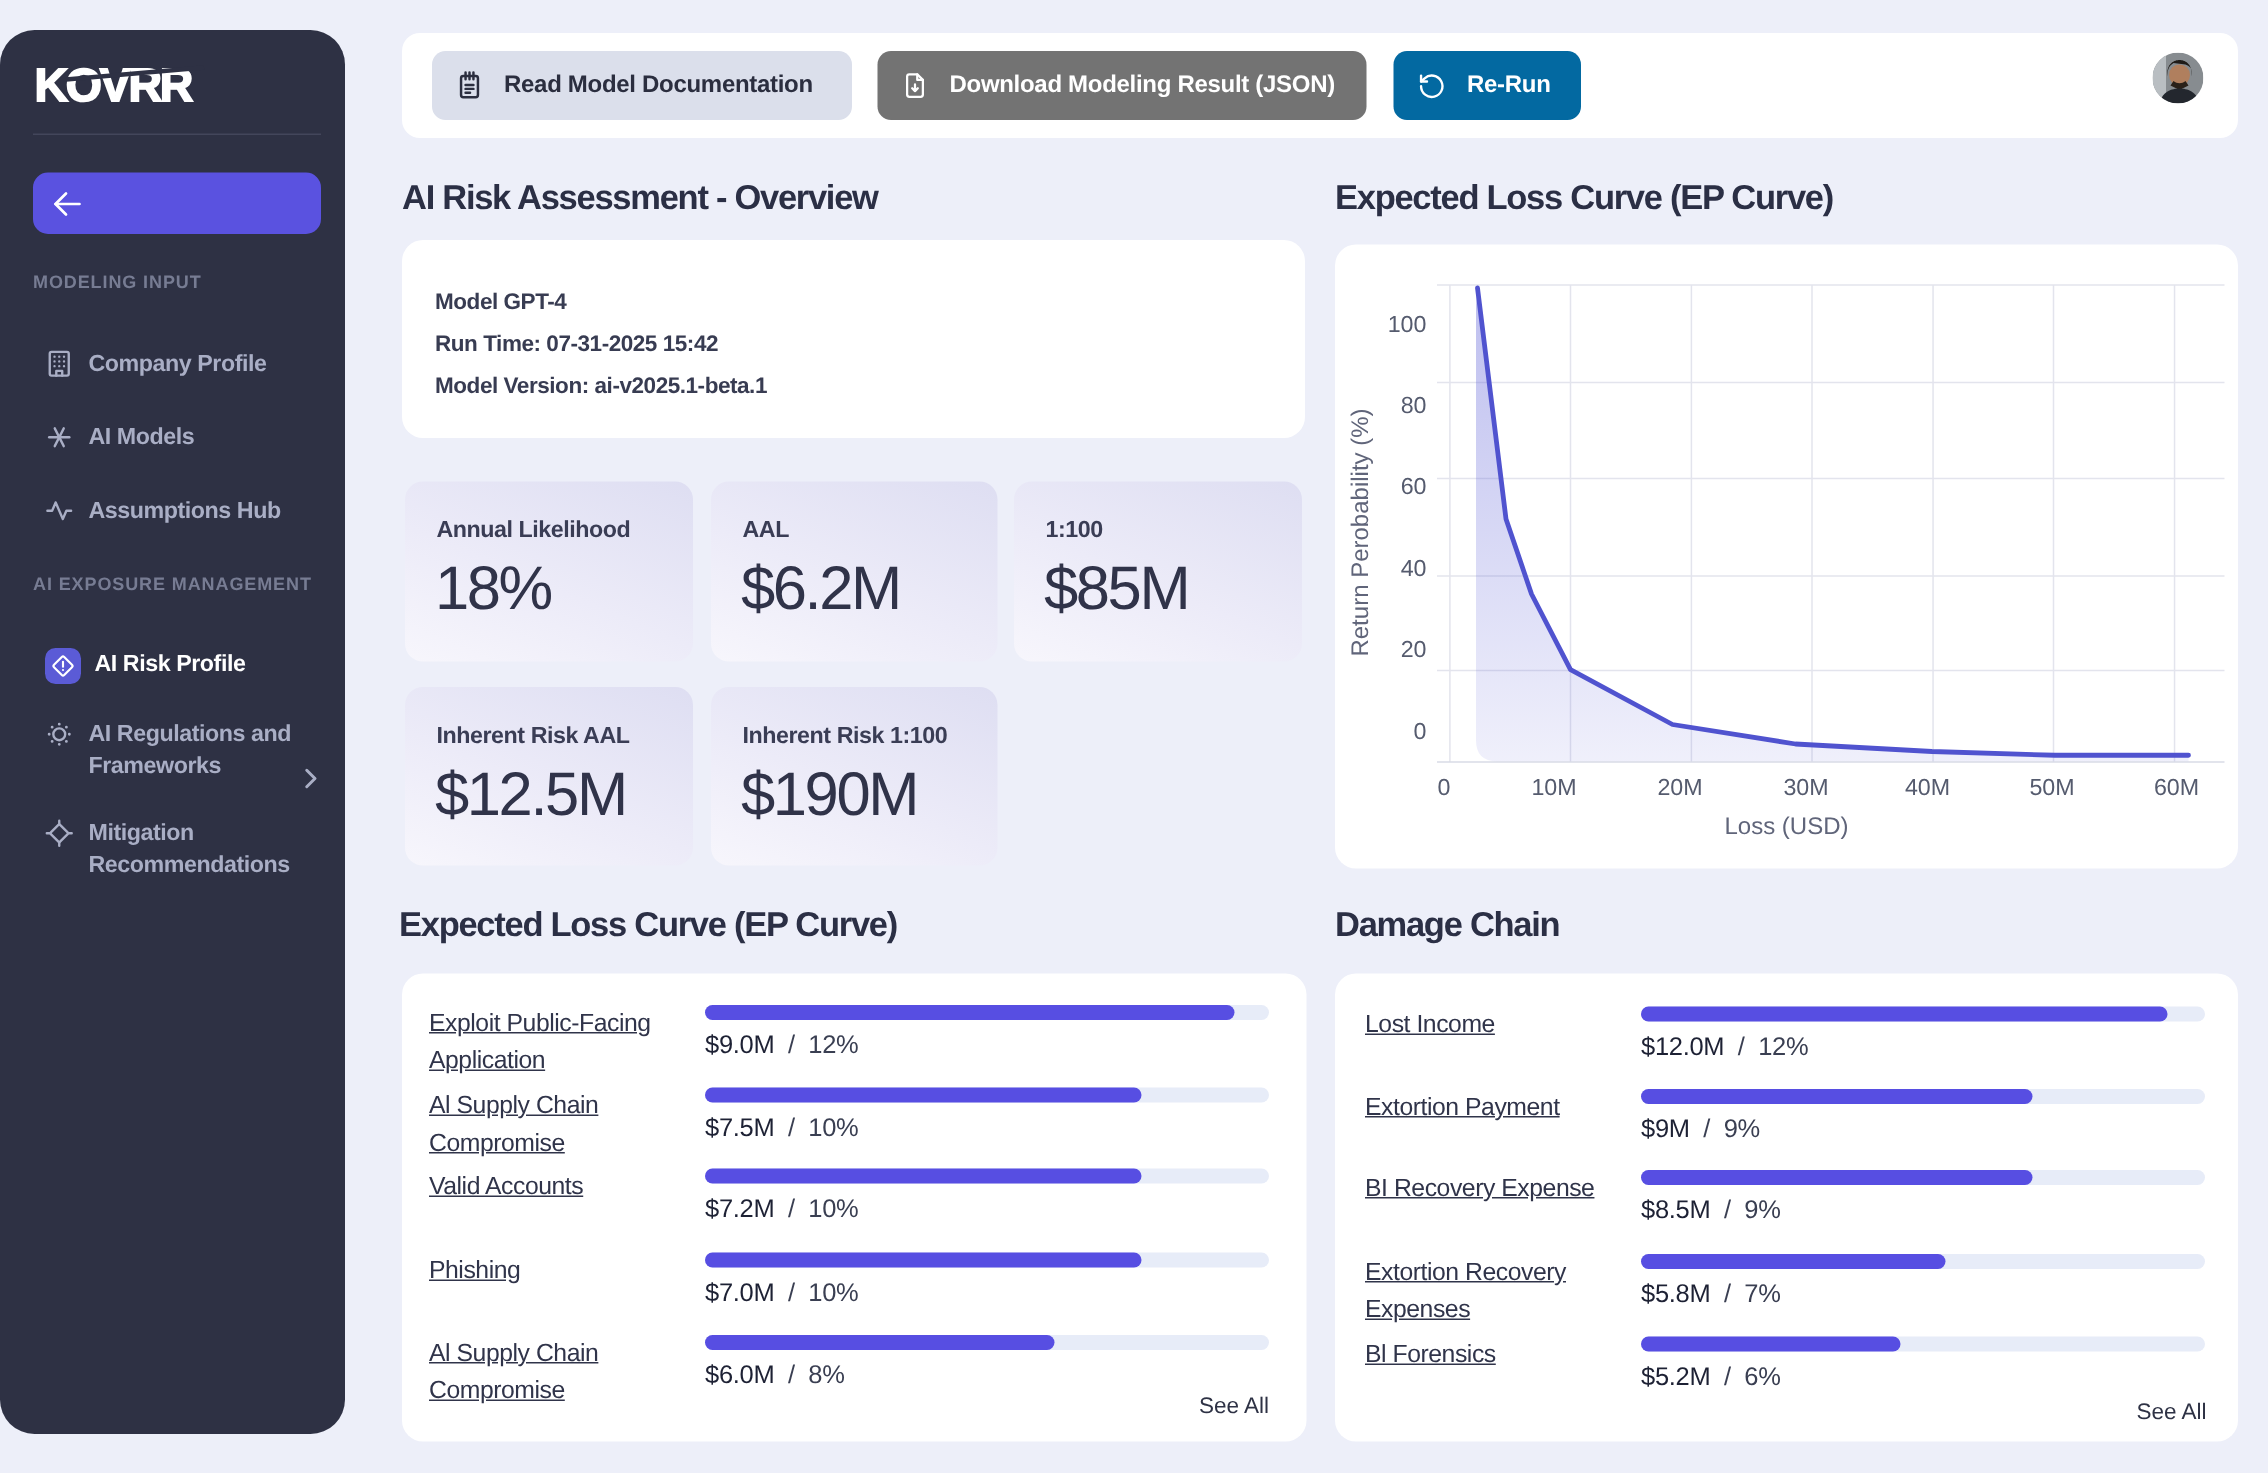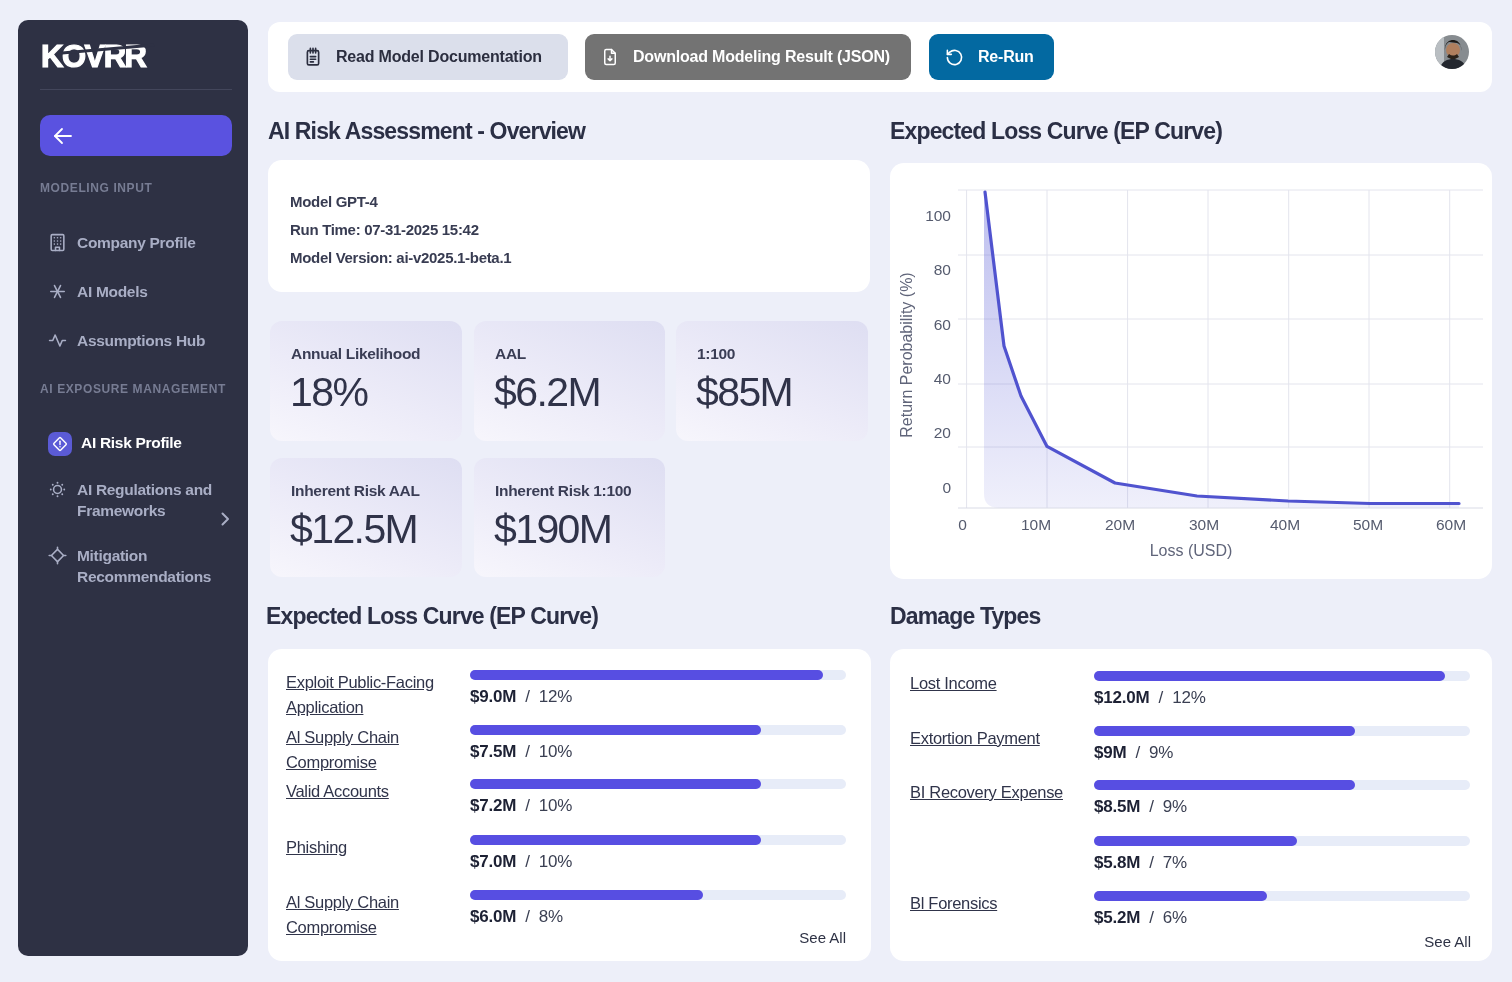--- a/index.html
+++ b/index.html
@@ -1,19 +1,19 @@
 <!DOCTYPE html>
 <html><head>
 <meta charset="utf-8">
 <style>
 *{margin:0;padding:0;box-sizing:border-box}
 html,body{width:1512px;height:982px;overflow:hidden}
 body{position:relative;background:#edeff9;font-family:"Liberation Sans",sans-serif;color:#2d3147}
 
-.sidebar{position:absolute;left:18px;top:20px;width:230px;height:936px;background:#2e3144;border-radius:10px;color:#a9aec5}
+.sidebar{position:absolute;left:0;top:20px;width:230px;height:936px;background:#2e3144;border-radius:23px;color:#a9aec5}
 .sdiv{position:absolute;left:22px;right:16px;top:69px;height:1px;background:#43465b}
 .backbtn{position:absolute;left:22px;top:95px;width:192px;height:41px;background:#5a52e0;border-radius:10px;color:#fff}
 .backbtn svg{position:absolute;left:13px;top:12px}
 .slabel{position:absolute;left:22px;font-size:12px;font-weight:bold;letter-spacing:.6px;color:#777c93}
 .mi{position:absolute;left:30px;right:36px;display:flex;align-items:flex-start;gap:10px;font-size:15.5px;font-weight:bold;letter-spacing:-.3px;color:#a9aec5;line-height:21px}
 .mi.active{align-items:flex-start}
 .mi .ic{flex:0 0 19px;height:19px;margin-top:1px}
 .mi.active{color:#fff}
 .ricon{flex:0 0 24px;width:24px;height:24px;background:#5b5bd6;border-radius:7px;position:relative}
 
@@ -30,21 +30,21 @@
 .stat{position:absolute;width:192px;height:120px;border-radius:12px;background:linear-gradient(203deg,#dedef2 0%,#ecebf8 55%,#f7f6fc 100%)}
 .stat .sl{position:absolute;left:21px;top:24px;font-size:15.5px;font-weight:bold;letter-spacing:-.3px;color:#3a3d55}
 .stat .sv{position:absolute;left:20px;top:51px;font-size:41px;font-weight:normal;color:#303349;letter-spacing:-1.6px;line-height:1}
 
 .listcard{width:603px;height:312px}
 .row{position:absolute;left:18px;right:25px}
 .row .lbl{font-size:16.5px;letter-spacing:-.3px;color:#30344a;text-decoration:underline;line-height:25px;display:block;width:180px}
 .row .track{position:absolute;left:184px;right:0;top:0;height:10px;border-radius:5px;background:#e7ecf8}
 .row .fill{height:10px;border-radius:5px;background:#574ee2}
 .row .val{position:absolute;left:184px;top:17px;font-size:17px;letter-spacing:-.2px;color:#3a3f52;white-space:nowrap}
-.row .val b{color:#1d2134;font-weight:bold}
+.row .val b{color:#1d2134;font-weight:normal}
 .seeall{position:absolute;right:25px;top:280px;font-size:15px;color:#2e3245}
 
 .axlab{font-size:15.5px;fill:#555b6e;font-family:"Liberation Sans",sans-serif}
 .axtitle{font-size:16px;fill:#60657a;font-family:"Liberation Sans",sans-serif}
 </style>
 </head>
 <body>
 <div class="sidebar">
   <svg style="position:absolute;left:23px;top:19px" width="130" height="36" viewBox="0 0 130 36">
     <text x="0" y="28" font-weight="bold" font-size="31" fill="#ffffff" stroke="#ffffff" stroke-width="1.2" style="font-family:'Liberation Sans',sans-serif" letter-spacing="-1.5">KOVRR</text>
@@ -255,21 +255,21 @@
       <text x="230" y="367">20M</text>
       <text x="314" y="367">30M</text>
       <text x="395" y="367">40M</text>
       <text x="478" y="367">50M</text>
       <text x="561" y="367">60M</text>
     </g>
     <text class="axtitle" x="301" y="393" text-anchor="middle">Loss (USD)</text>
     <text class="axtitle" x="22" y="192" text-anchor="middle" transform="rotate(-90 22 192)" font-size="15">Return Perobability (%)</text>
   </svg>
 </div>
-<h2 style="left:890px;top:603px">Damage Types</h2>
+<h2 style="left:890px;top:603px">Damage Chain</h2>
 <div class="card listcard" style="left:890px;top:649px;width:602px">
   <div class="row" style="left:20px;right:22px;top:22px">
       <a class="lbl">Lost Income</a>
       <div class="track">
         <div class="fill" style="width:93.4%"></div>
       </div>
       <div class="val"><b>$12.0M</b> &nbsp;/&nbsp; 12%</div>
     </div>
   <div class="row" style="left:20px;right:22px;top:77px">
       <a class="lbl">Extortion Payment</a>
@@ -279,20 +279,21 @@
       <div class="val"><b>$9M</b> &nbsp;/&nbsp; 9%</div>
     </div>
   <div class="row" style="left:20px;right:22px;top:131px">
       <a class="lbl">BI Recovery Expense</a>
       <div class="track">
         <div class="fill" style="width:69.3%"></div>
       </div>
       <div class="val"><b>$8.5M</b> &nbsp;/&nbsp; 9%</div>
     </div>
   <div class="row" style="left:20px;right:22px;top:187px">
+      <a class="lbl">Extortion Recovery Expenses</a>
       <div class="track">
         <div class="fill" style="width:54%"></div>
       </div>
       <div class="val"><b>$5.8M</b> &nbsp;/&nbsp; 7%</div>
     </div>
   <div class="row" style="left:20px;right:22px;top:242px">
       <a class="lbl">Bl Forensics</a>
       <div class="track">
         <div class="fill" style="width:46%"></div>
       </div>

